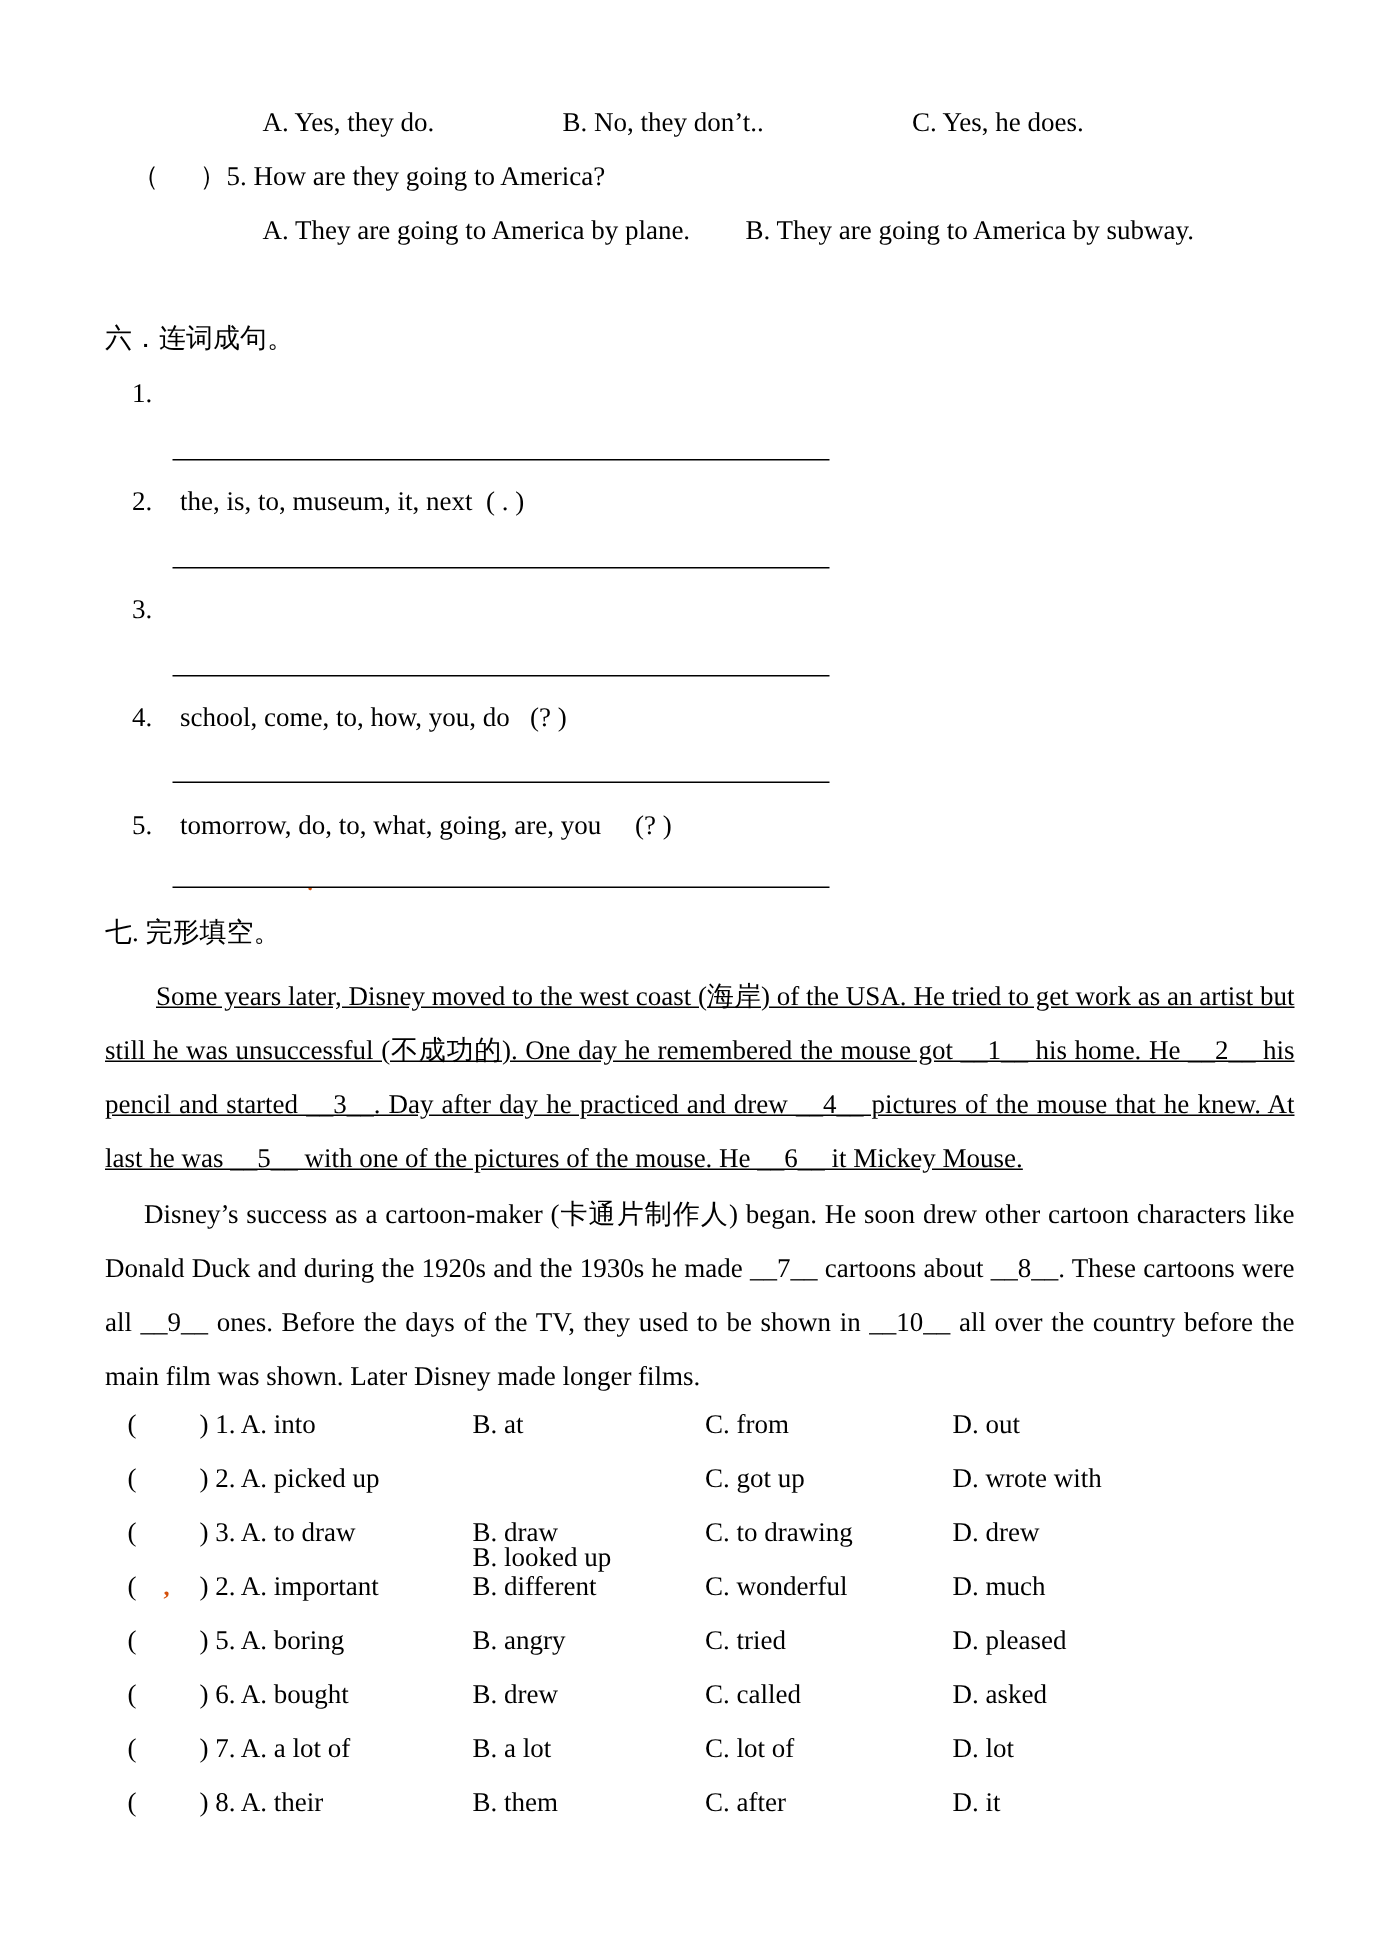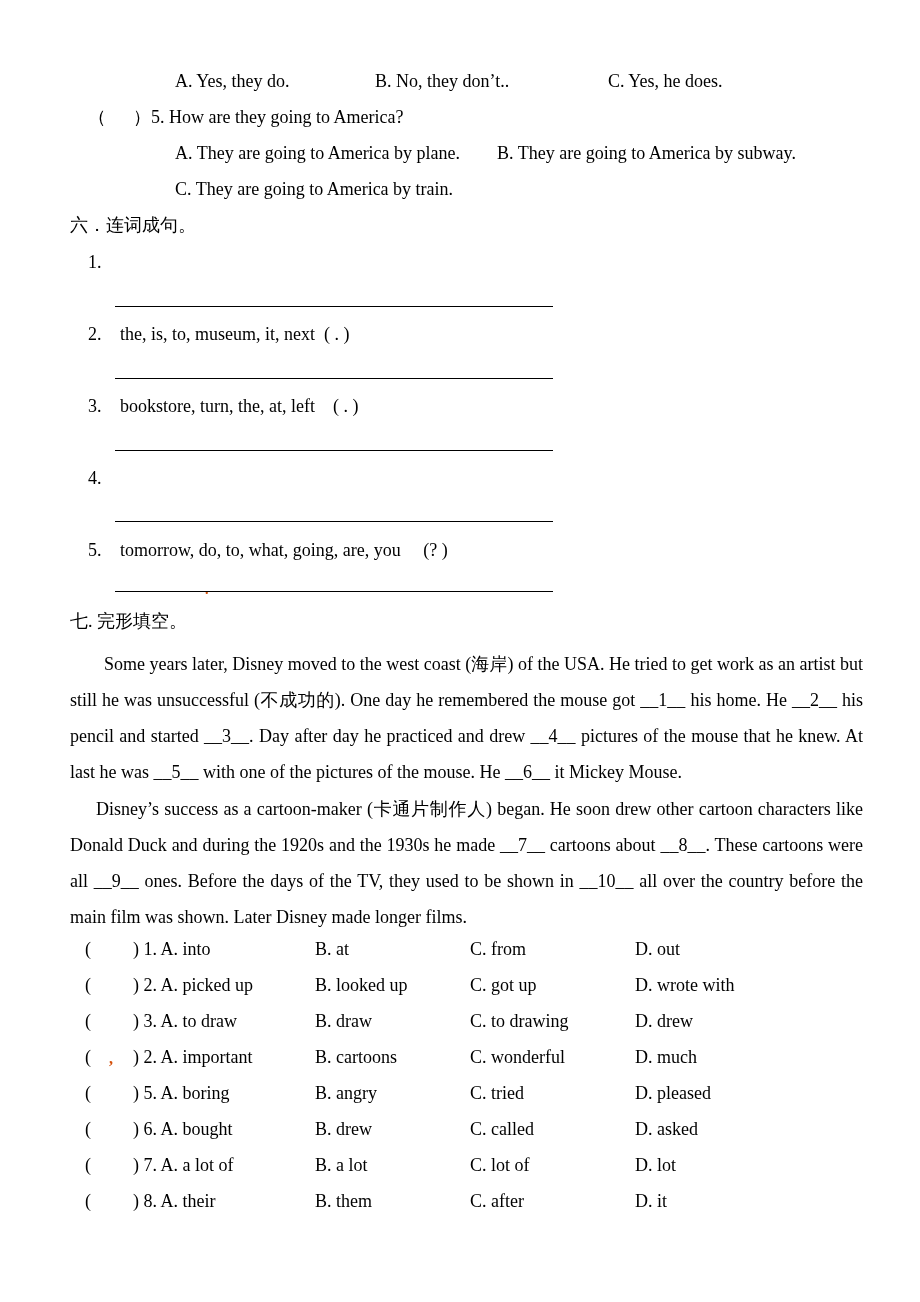--- a/index.html
+++ b/index.html
@@ -21,91 +21,90 @@
     border-bottom:1px solid #000000;
   }
   .para {
     position:absolute;
     left:70px;
     width:793px;
     line-height:36px;
     text-align:justify;
     white-space:normal;
   }
-  .para1 { text-indent:34px; }
+  .para1 { text-indent:34px;text-decoration:underline; }
   .para2 { text-indent:26px; }
   .mark {
     position:absolute;
     color:#d4500a;
     font-weight:bold;
     line-height:14px;
   }
 </style>
 </head>
 <body>
 
 <div class="page">
 
   <span class="abs" style="left:175px;top:70px">A. Yes, they do.</span>
   <span class="abs" style="left:375px;top:70px">B. No, they don’t..</span>
   <span class="abs" style="left:608px;top:70px">C. Yes, he does.</span>
 
   <span class="abs" style="left:88px;top:106px">（      ）5. How are they going to America?</span>
   <span class="abs" style="left:175px;top:142px">A. They are going to America by plane.</span>
   <span class="abs" style="left:497px;top:142px">B. They are going to America by subway.</span>
-  <span class="abs" style="left:175px;top:178px">C. They are going to America by train.</span>
 
   <span class="abs" style="left:70px;top:214px">六．连词成句。</span>
 
   <span class="abs" style="left:88px;top:251px">1.</span>
   <div class="blank-line" style="left:115px;top:306px;width:438px"></div>
 
   <span class="abs" style="left:88px;top:323px">2.</span>
   <span class="abs" style="left:120px;top:323px">the, is, to, museum, it, next  ( . )</span>
   <div class="blank-line" style="left:115px;top:378px;width:438px"></div>
 
   <span class="abs" style="left:88px;top:395px">3.</span>
-  <span class="abs" style="left:120px;top:395px">bookstore, turn, the, at, left    ( . )</span>
   <div class="blank-line" style="left:115px;top:450px;width:438px"></div>
 
   <span class="abs" style="left:88px;top:467px">4.</span>
+  <span class="abs" style="left:120px;top:467px">school, come, to, how, you, do   (? )</span>
   <div class="blank-line" style="left:115px;top:521px;width:438px"></div>
 
   <span class="abs" style="left:88px;top:539px">5.</span>
   <span class="abs" style="left:120px;top:539px">tomorrow, do, to, what, going, are, you     (? )</span>
   <span class="mark" style="left:205px;top:583px;font-size:14px">.</span>
   <div class="blank-line" style="left:115px;top:591px;width:438px"></div>
 
   <span class="abs" style="left:70px;top:610px">七. 完形填空。</span>
 
   <div class="para para1" style="top:646px">Some years later, Disney moved to the west coast (海岸) of the USA. He tried to get work as an artist but still he was unsuccessful (不成功的). One day he remembered the mouse got __1__ his home. He __2__ his pencil and started __3__. Day after day he practiced and drew __4__ pictures of the mouse that he knew. At last he was __5__ with one of the pictures of the mouse. He __6__ it Mickey Mouse.</div>
   <div class="para para2" style="top:791px">Disney’s success as a cartoon-maker (卡通片制作人) began. He soon drew other cartoon characters like Donald Duck and during the 1920s and the 1930s he made __7__ cartoons about __8__. These cartoons were all __9__ ones. Before the days of the TV, they used to be shown in __10__ all over the country before the main film was shown. Later Disney made longer films.</div>
 
   <span class="abs" style="left:85px;top:938px">(</span>
   <span class="abs" style="left:133px;top:938px">) 1. A. into</span>
   <span class="abs" style="left:315px;top:938px">B. at</span>
   <span class="abs" style="left:470px;top:938px">C. from</span>
   <span class="abs" style="left:635px;top:938px">D. out</span>
 
   <span class="abs" style="left:85px;top:974px">(</span>
   <span class="abs" style="left:133px;top:974px">) 2. A. picked up</span>
-  <span class="abs" style="left:315px;top:974px">B. looked up</span>
+  <span class="abs" style="left:315px;top:1027px">B. looked up</span>
   <span class="abs" style="left:470px;top:974px">C. got up</span>
   <span class="abs" style="left:635px;top:974px">D. wrote with</span>
 
   <span class="abs" style="left:85px;top:1010px">(</span>
   <span class="abs" style="left:133px;top:1010px">) 3. A. to draw</span>
   <span class="abs" style="left:315px;top:1010px">B. draw</span>
   <span class="abs" style="left:470px;top:1010px">C. to drawing</span>
   <span class="abs" style="left:635px;top:1010px">D. drew</span>
 
   <span class="abs" style="left:85px;top:1046px">(</span>
   <span class="mark" style="left:109px;top:1052px;font-size:16px">,</span>
   <span class="abs" style="left:133px;top:1046px">) 2. A. important</span>
-  <span class="abs" style="left:315px;top:1046px">B. cartoons</span>
+  <span class="abs" style="left:315px;top:1046px">B. different</span>
   <span class="abs" style="left:470px;top:1046px">C. wonderful</span>
   <span class="abs" style="left:635px;top:1046px">D. much</span>
 
   <span class="abs" style="left:85px;top:1082px">(</span>
   <span class="abs" style="left:133px;top:1082px">) 5. A. boring</span>
   <span class="abs" style="left:315px;top:1082px">B. angry</span>
   <span class="abs" style="left:470px;top:1082px">C. tried</span>
   <span class="abs" style="left:635px;top:1082px">D. pleased</span>
 
   <span class="abs" style="left:85px;top:1118px">(</span>

